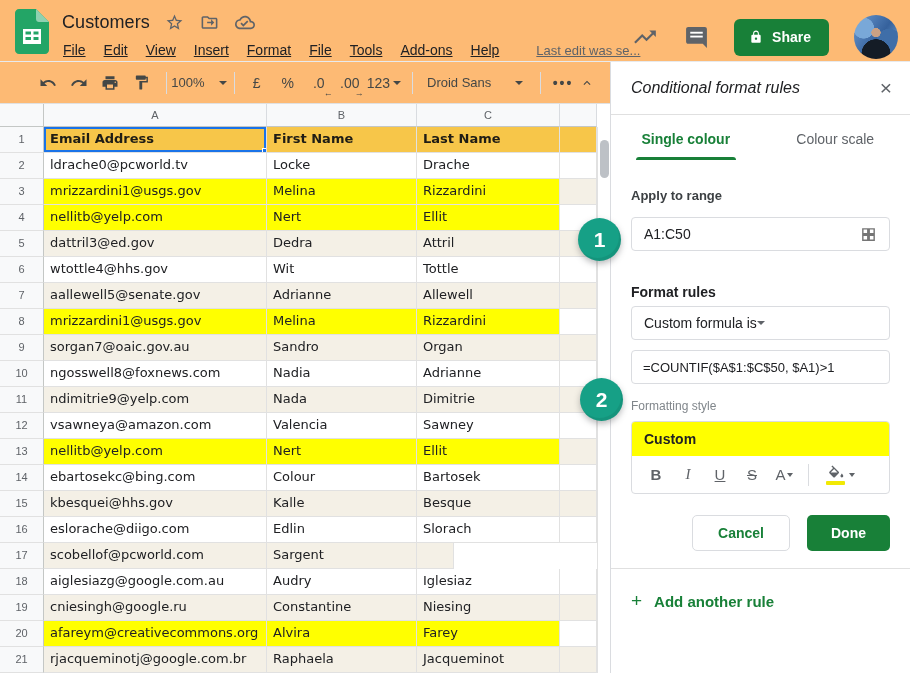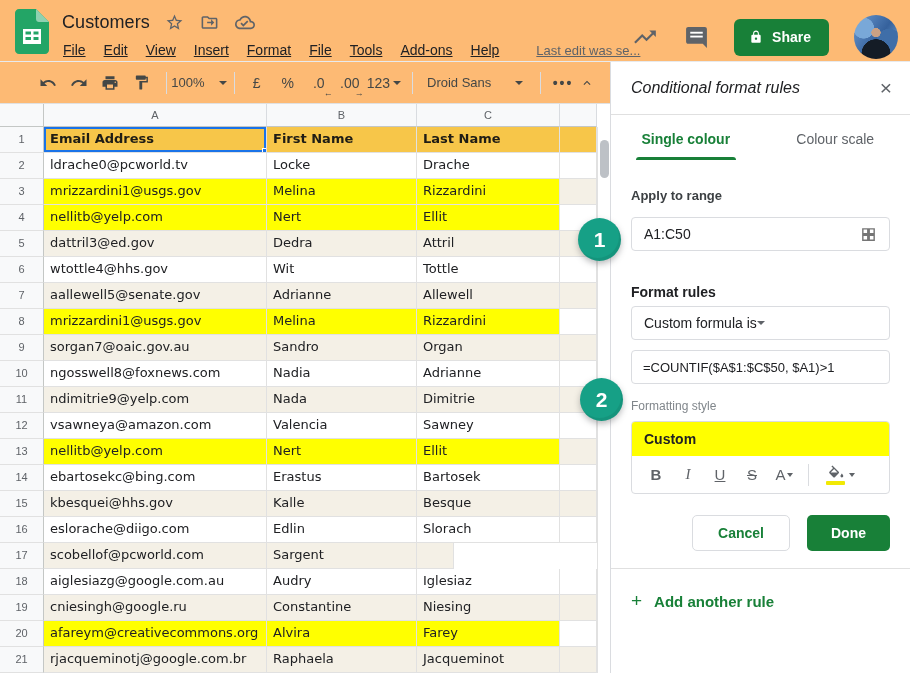--- a/index.html
+++ b/index.html
@@ -339,21 +339,21 @@
             <div class="grid-row">
               <div class="gutter-cell">13</div>
               <div class="cell colA hl">nellitb@yelp.com</div>
               <div class="cell colB hl">Nert</div>
               <div class="cell colC hl">Ellit</div>
               <div class="cell colD band"></div>
             </div>
             <div class="grid-row">
               <div class="gutter-cell">14</div>
               <div class="cell colA plain">ebartosekc@bing.com</div>
-              <div class="cell colB plain">Erastus</div>
+              <div class="cell colB plain">Colour</div>
               <div class="cell colC plain">Bartosek</div>
               <div class="cell colD plain"></div>
             </div>
             <div class="grid-row">
               <div class="gutter-cell">15</div>
               <div class="cell colA band">kbesquei@hhs.gov</div>
               <div class="cell colB band">Kalle</div>
               <div class="cell colC band">Besque</div>
               <div class="cell colD band"></div>
             </div>

